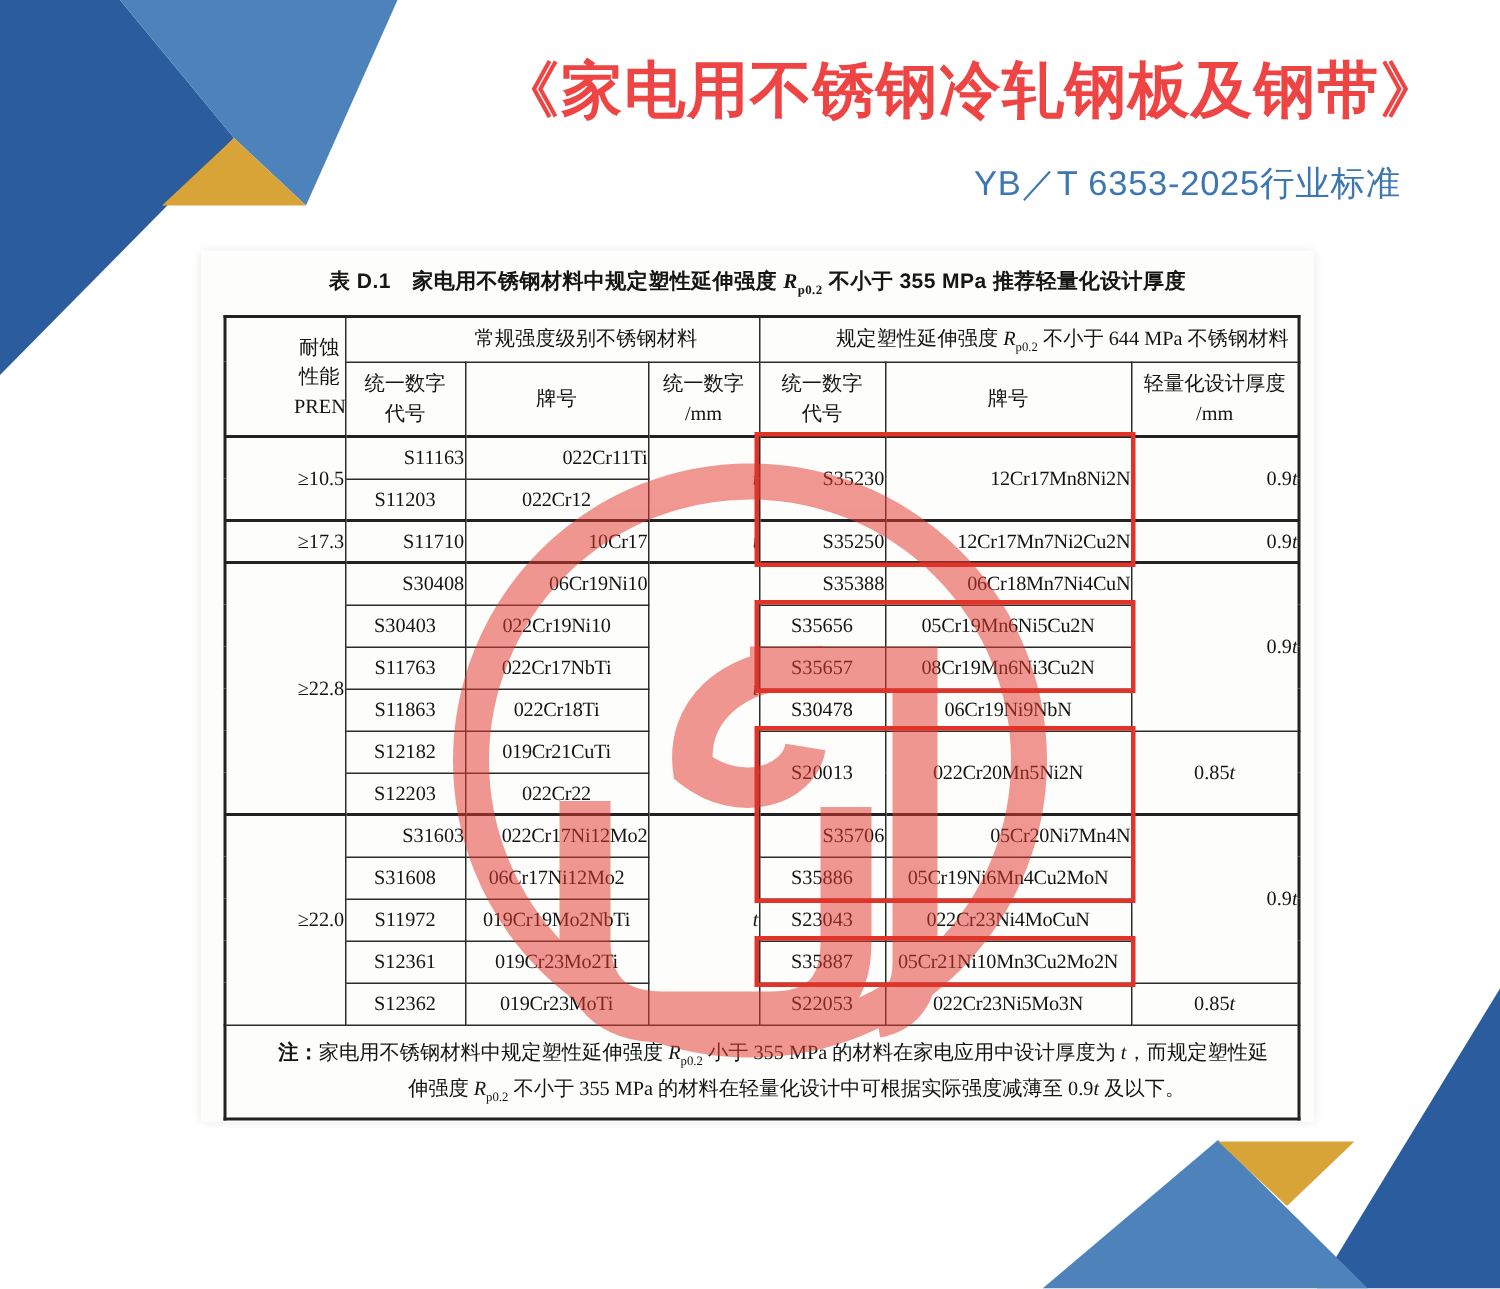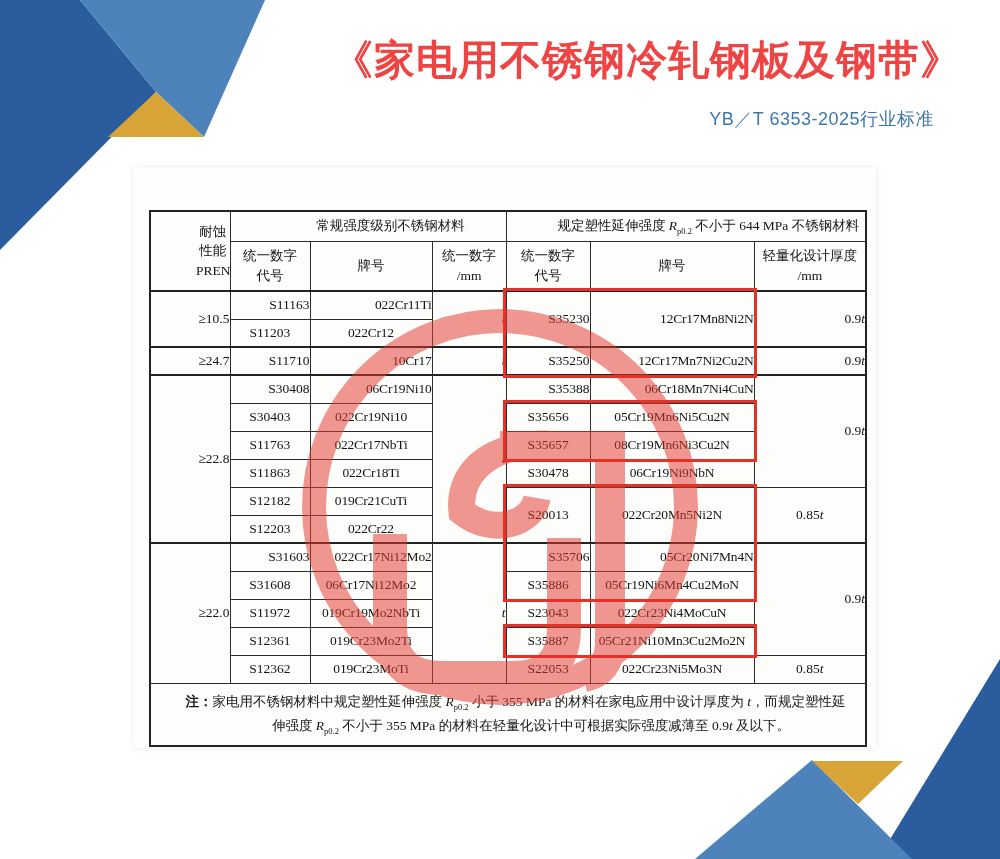--- a/index.html
+++ b/index.html
@@ -11,21 +11,21 @@
   
   .decor { position:absolute; left:0; top:0; width:1000px; height:859px; z-index:0; }
   
   .headline { position:absolute; top:38px; right:38px; text-align:right; z-index:1; }
   .headline .title {
     font-family:"Liberation Sans","DejaVu Sans",sans-serif;
     font-weight:bold; font-size:41px; letter-spacing:1px; color:#ef4444; line-height:1.1;
   }
   .headline .subtitle {
     font-family:"Liberation Sans","DejaVu Sans",sans-serif;
-    font-size:18px; color:#3d77b0; margin-top:24px; padding-right:28px; letter-spacing:0.5px;
+    font-size:23px; color:#3d77b0; margin-top:24px; padding-right:28px; letter-spacing:0.5px;
   }
   
   .paper {
     position:absolute; left:134px; top:167px; width:742px; height:581px;
     background:#fdfdfb; box-shadow:0 0 7px rgba(0,0,0,0.09); z-index:1;
   }
   .caption {
     position:absolute; top:12px; left:0; width:100%; text-align:center; white-space:nowrap;
     font-family:"Liberation Sans","DejaVu Sans",sans-serif;
     font-weight:bold; font-size:14px; color:#161616; letter-spacing:0.3px;
@@ -76,20 +76,23 @@
   <polygon points="812,760 912,859 695,859" fill="#4d83ba"></polygon>
   <polygon points="812,761 903,761 858,804" fill="#d9a437"></polygon>
 </svg>
 
 <div class="headline">
   <div class="title">《家电用不锈钢冷轧钢板及钢带》</div>
   <div class="subtitle">YB／T 6353-2025行业标准</div>
 </div>
 
 <div class="paper">
+  <div class="caption">
+    <span>表 D.1　家电用不锈钢材料中规定塑性延伸强度 </span><span class="rsym"><i>R</i><sub>p0.2</sub></span><span> 不小于 355 MPa 推荐轻量化设计厚度</span>
+  </div>
 
   <table class="std">
     <colgroup>
       <col style="width:80px">
         <col style="width:80px">
         <col style="width:122px">
         <col style="width:74px">
       <col style="width:84px">
         <col style="width:164px">
         <col style="width:112px">
@@ -133,21 +136,21 @@
       <td rowspan="2" class="th-val"><i>t</i></td>
       <td rowspan="2">S35230</td>
       <td rowspan="2" class="grade">12Cr17Mn8Ni2N</td>
       <td rowspan="2" class="th-val">0.9<i>t</i></td>
     </tr>
     <tr class="r">
       <td>S11203</td>
       <td class="grade">022Cr12</td>
     </tr>
     <tr class="r grp">
-      <td>≥24.7</td>
+      <td>≥17.3</td>
       <td>S11710</td>
       <td class="grade">10Cr17</td>
       <td class="th-val"><i>t</i></td>
       <td>S35250</td>
       <td class="grade">12Cr17Mn7Ni2Cu2N</td>
       <td class="th-val">0.9<i>t</i></td>
     </tr>
     <tr class="r grp">
       <td rowspan="6">≥22.8</td>
       <td>S30408</td>

